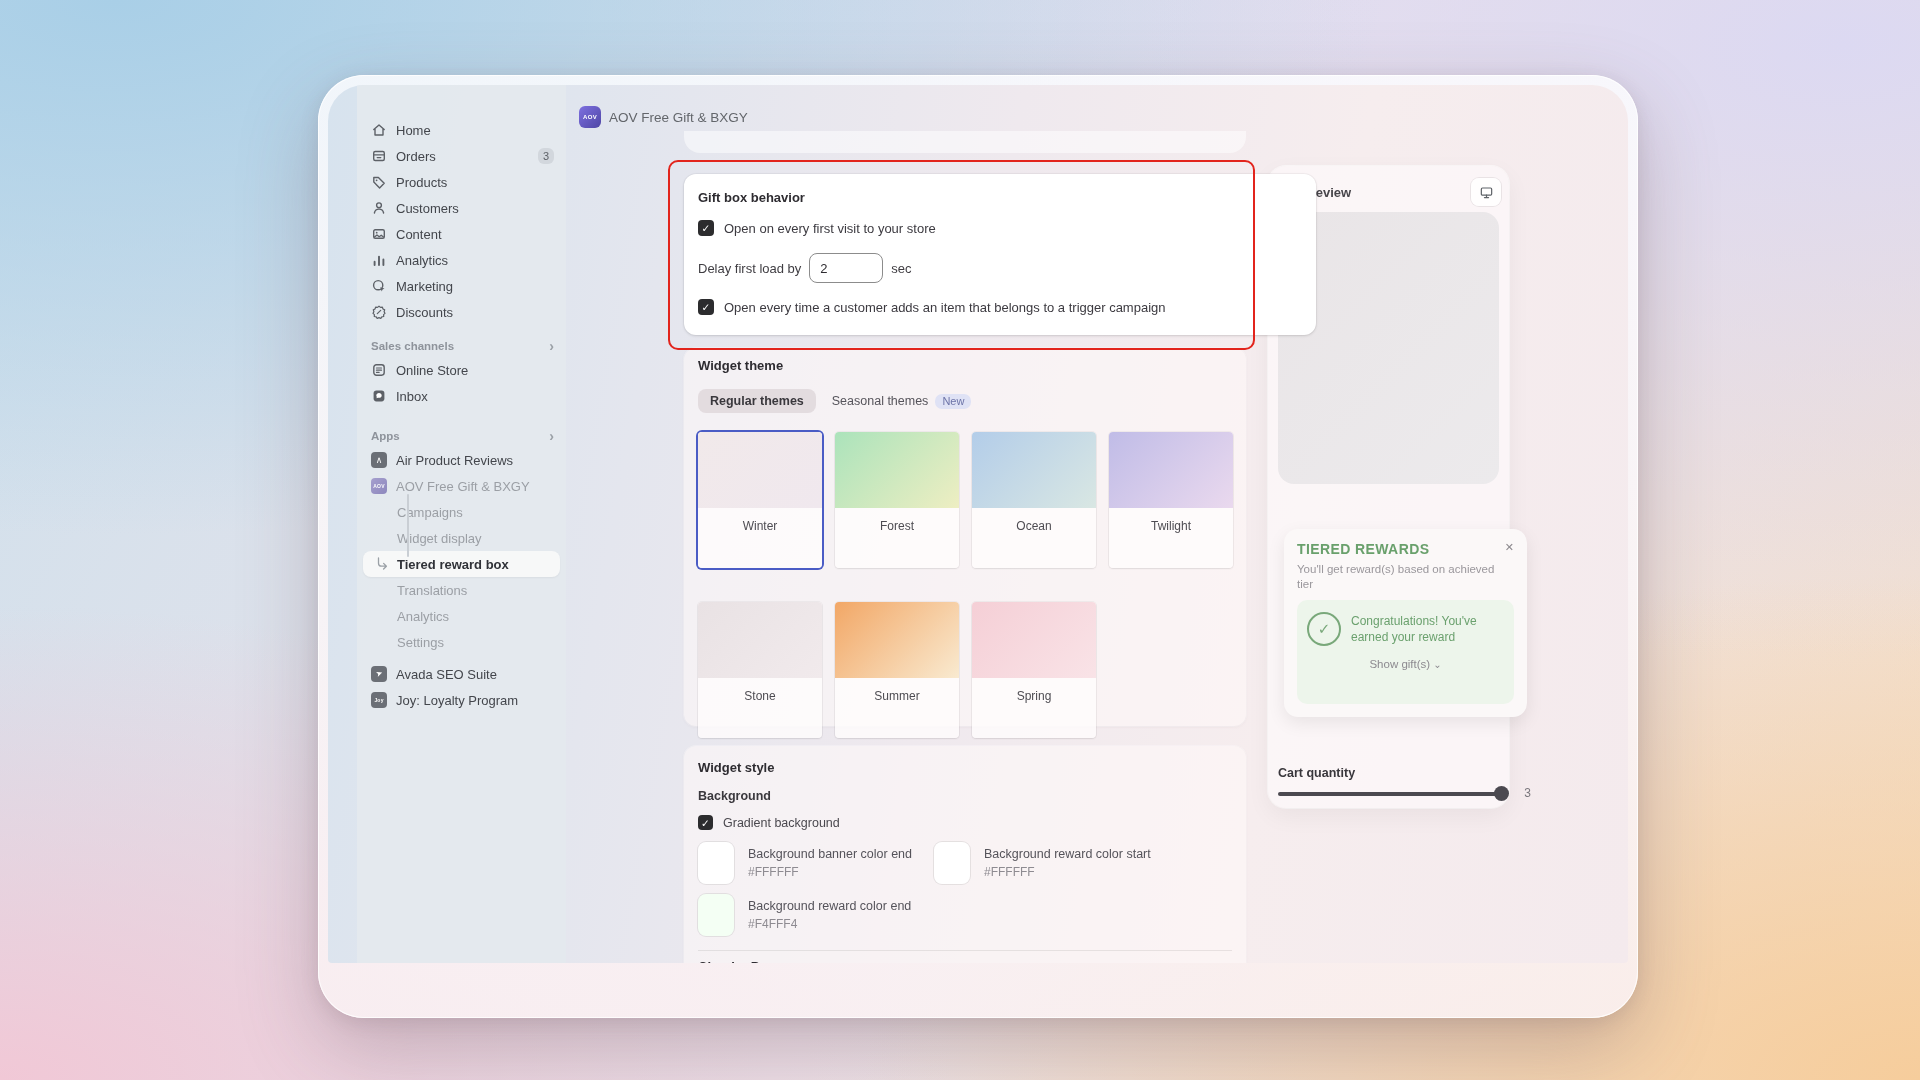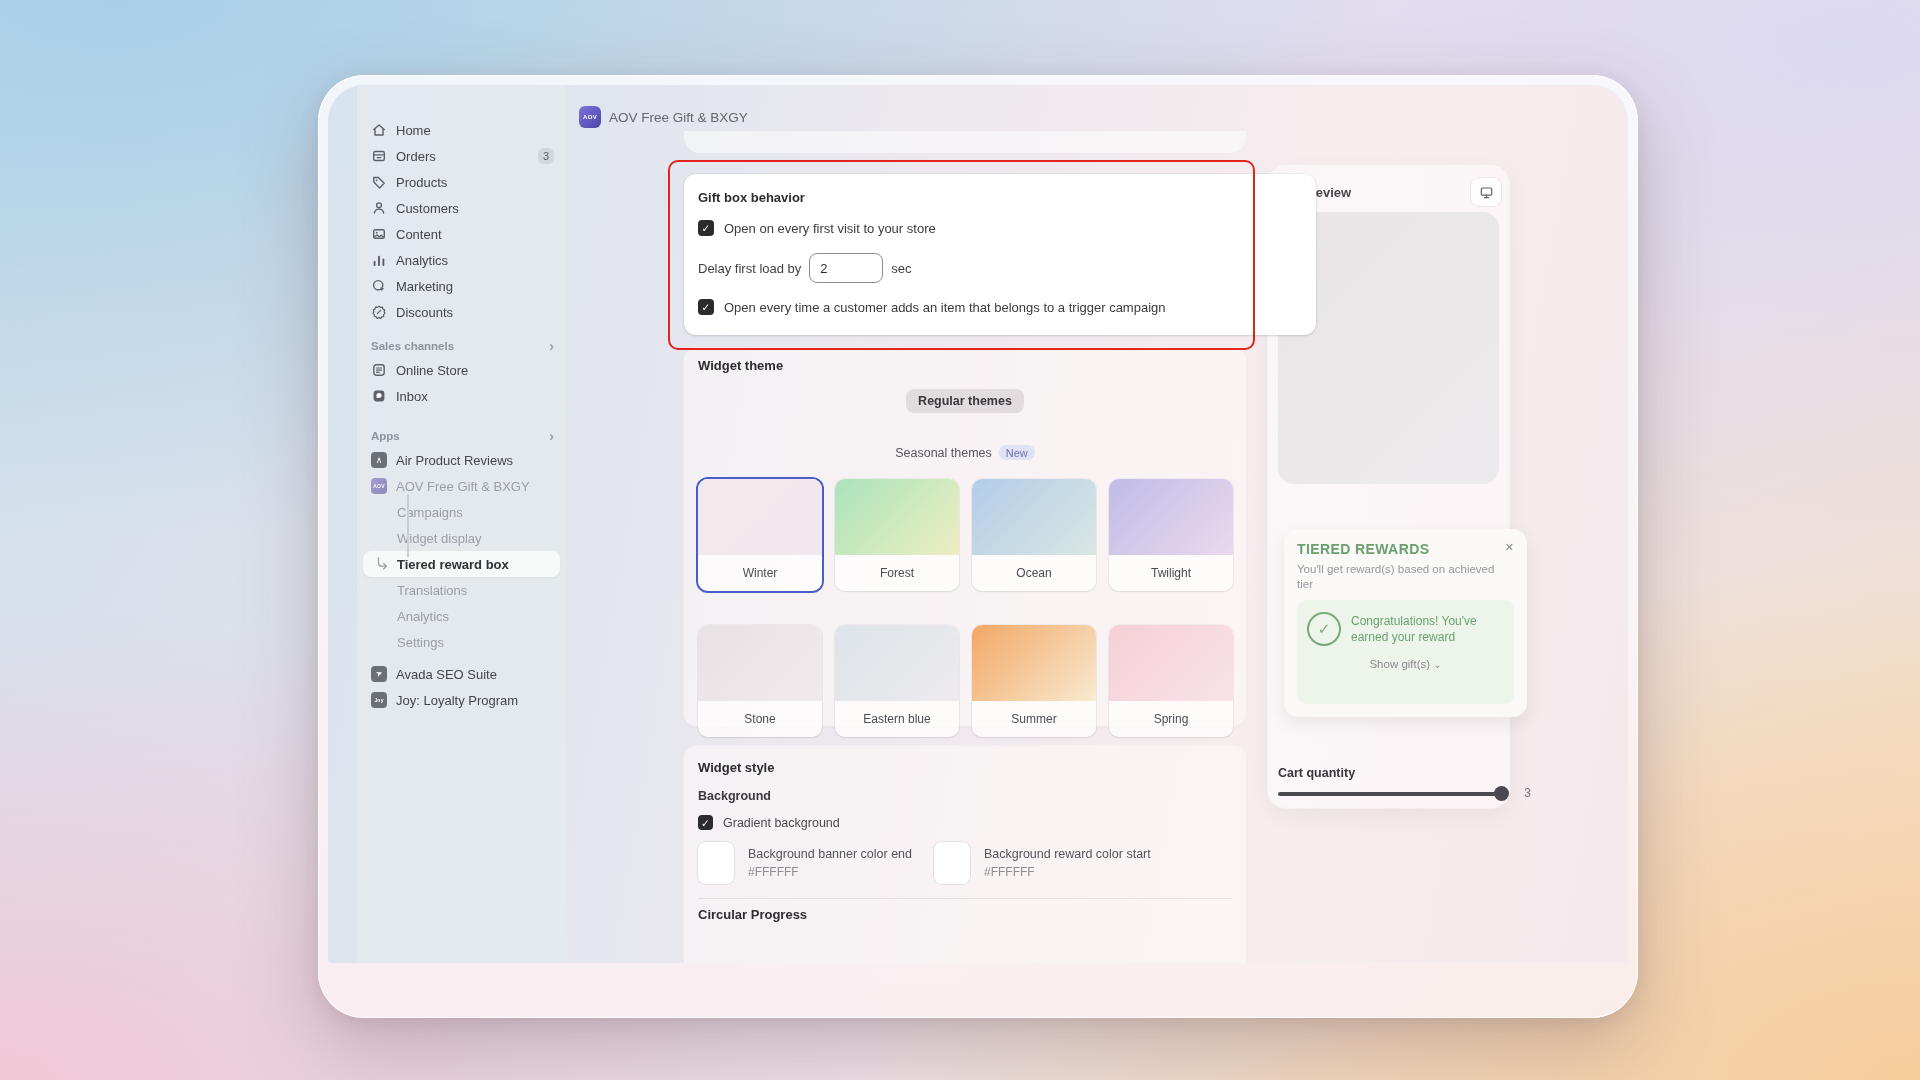--- a/index.html
+++ b/index.html
@@ -74,29 +74,29 @@
   .cbrow { display:flex; align-items:center; gap:10px; font-size:13px; color:#3c3a40; }
   .delayrow { display:flex; align-items:center; gap:8px; font-size:13px; color:#3f3d42; }
   .delayrow input { width:74px; height:30px; border:1px solid #8c8c8c; border-radius:8px;
     padding:0 10px; font-size:13px; color:#2e2c31; background:#fff; outline:none;
     font-family:inherit; }
   .card-soft { position:absolute; left:356px; width:562px;
     background:rgba(255,249,250,.55); border-radius:12px; padding:8px 14px 16px;
     box-shadow:0 1px 3px rgba(120,90,100,.08), 0 0 0 1px rgba(255,255,255,.35); }
   #theme-card { top:263px; height:378px; }
   #style-card { top:661px; height:260px; }
-  .tabsrow { display:flex; align-items:center; gap:32px; margin-top:16px;flex-direction:column; }
+  .tabsrow { display:flex; align-items:center; gap:16px; margin-top:16px; }
   .tab-pill { background:#e3dcdf; border-radius:8px; padding:5px 12px;
     font-size:12.5px; font-weight:600; color:#3a383d; }
   .tab-plain { font-size:12.5px; color:#56545b; display:flex; align-items:center; gap:7px; }
   .newbadge { background:#dfe2f5; color:#6d74a8; border-radius:7px; padding:1.5px 7px;
     font-size:11px; }
   .themegrid { display:grid; grid-template-columns:repeat(4,124px); column-gap:13px;
     row-gap:34px; margin-top:19px; }
-  .tile { height:112px; border-radius:10px; background:rgba(255,252,252,.8);
+  .tile { height:136px; border-radius:4px; background:rgba(255,252,252,.8);
     box-shadow:0 1px 2px rgba(0,0,0,.07), 0 0 0 1px rgba(0,0,0,.04); overflow:hidden; }
   .tile.sel { box-shadow:0 0 0 2px #4a5cc5, 0 1px 2px rgba(0,0,0,.07); }
   .tile .sw { height:76px; }
   .tile .lbl { height:36px; display:flex; align-items:center; justify-content:center;
     font-size:12px; color:#4e4c52; }
   .subhead { font-size:12.5px; font-weight:700; color:#3a383d; margin-top:14px; }
   .gradrow { display:flex; align-items:center; gap:10px; margin-top:12px;
     font-size:12.5px; color:#4a484e; }
   .colorgrid { display:grid; grid-template-columns:236px 1fr; column-gap:0;
     row-gap:10px; margin-top:12px; margin-left:-7px; padding-left:7px; }
@@ -354,24 +354,20 @@
         </div>
         <div class="tile">
           <div class="sw" style="background: linear-gradient(135deg, rgb(192, 188, 231), rgb(234, 217, 238));"></div>
           <div class="lbl">Twilight</div>
         </div>
         <div class="tile">
           <div class="sw" style="background: linear-gradient(135deg, rgb(233, 226, 228), rgb(241, 234, 236));"></div>
           <div class="lbl">Stone</div>
         </div>
         <div class="tile">
-          <div class="sw" style="background: linear-gradient(135deg, rgb(221, 228, 233), rgb(237, 234, 237));"></div>
-          <div class="lbl">Eastern blue</div>
-        </div>
-        <div class="tile">
           <div class="sw" style="background: linear-gradient(135deg, rgb(242, 167, 102), rgb(249, 234, 208));"></div>
           <div class="lbl">Summer</div>
         </div>
         <div class="tile">
           <div class="sw" style="background: linear-gradient(135deg, rgb(245, 207, 214), rgb(249, 227, 231));"></div>
           <div class="lbl">Spring</div>
         </div>
       </div>
     </section>
 
@@ -388,20 +384,27 @@
           <span>
               <div class="clabel">Background banner color end</div>
                 <div class="chex">#FFFFFF</div>
             </span>
         </div>
         <div class="colorrow">
           <span class="csw" style="background: rgb(255, 255, 255);"></span>
           <span>
               <div class="clabel">Background reward color start</div>
                 <div class="chex">#FFFFFF</div>
+            </span>
+        </div>
+        <div class="colorrow">
+          <span class="csw" style="background: rgb(244, 255, 244);"></span>
+          <span>
+              <div class="clabel">Background reward color end</div>
+                <div class="chex">#F4FFF4</div>
             </span>
         </div>
       </div>
       <div class="divider"></div>
       <div class="sec-title cutoff">Circular Progress</div>
     </section>
 
     <aside class="preview">
       <div class="pv-head">
         <span>

